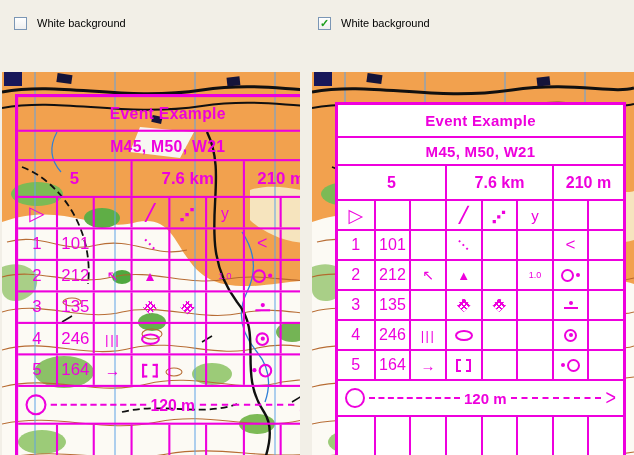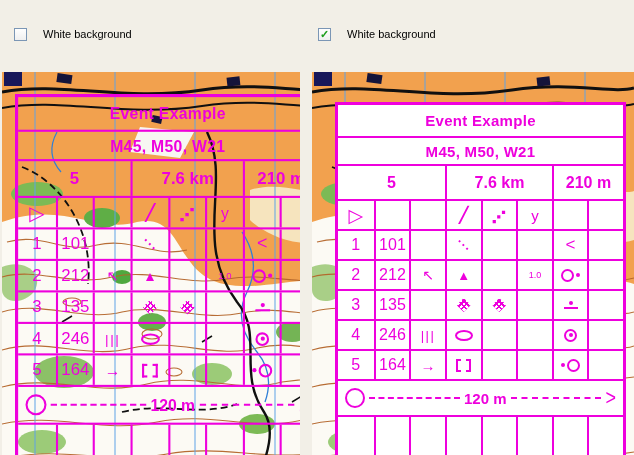--- a/index.html
+++ b/index.html
@@ -8,21 +8,21 @@
   }
   *{margin:0;padding:0;box-sizing:border-box;}
   html,body{width:634px;height:455px;overflow:hidden;}
   body{
     background:var(--bg);
     font-family:"Liberation Sans", sans-serif;
     position:relative;
   }
 
   
-  .chk{position:absolute;top:27px;display:flex;align-items:center;gap:16px;height:14px;}
+  .chk{position:absolute;top:16px;display:flex;align-items:center;gap:10px;height:14px;}
   #chk-left{left:14px;}
   #chk-right{left:318px;}
   .chk .box{
     width:13px;height:13px;background:linear-gradient(#ffffff,#efefef);
     border:1px solid #7b96b5;display:flex;align-items:center;justify-content:center;
     font-size:11px;line-height:11px;color:#1e9e1e;font-weight:bold;
   }
   .chk .lbl{font-size:11px;color:#000;}
 
   

